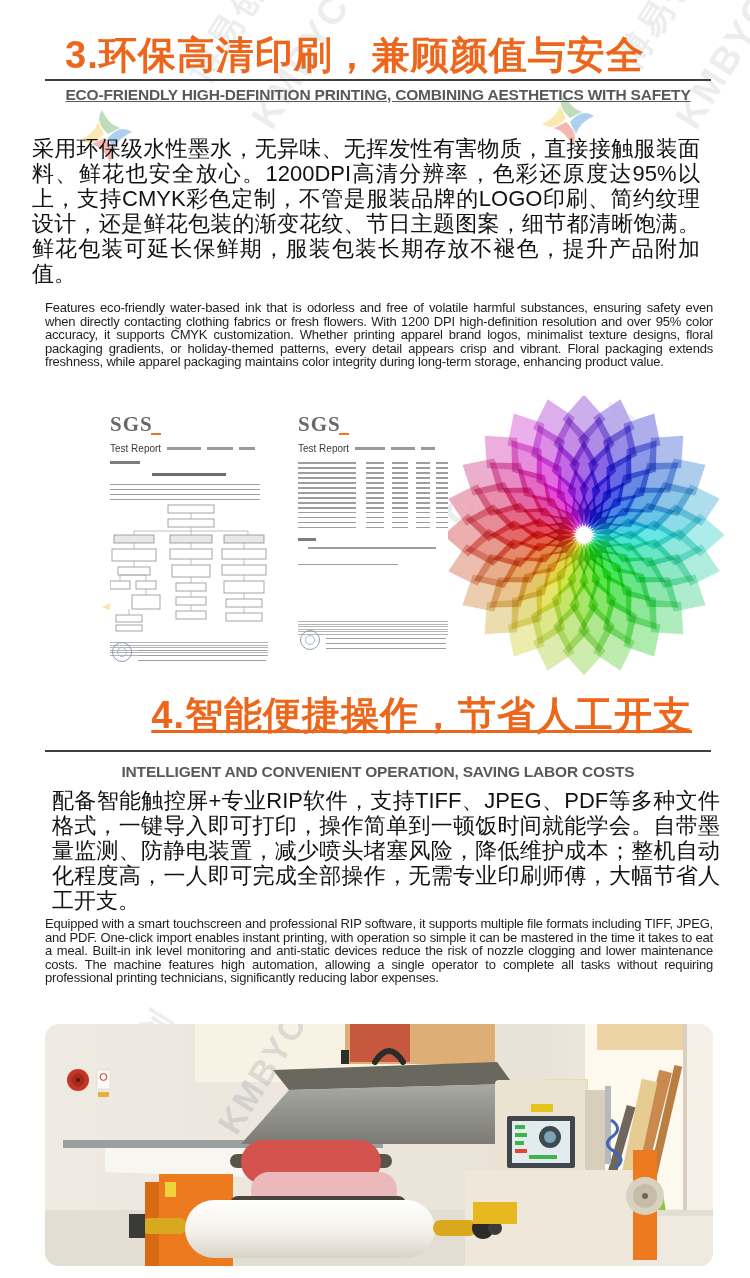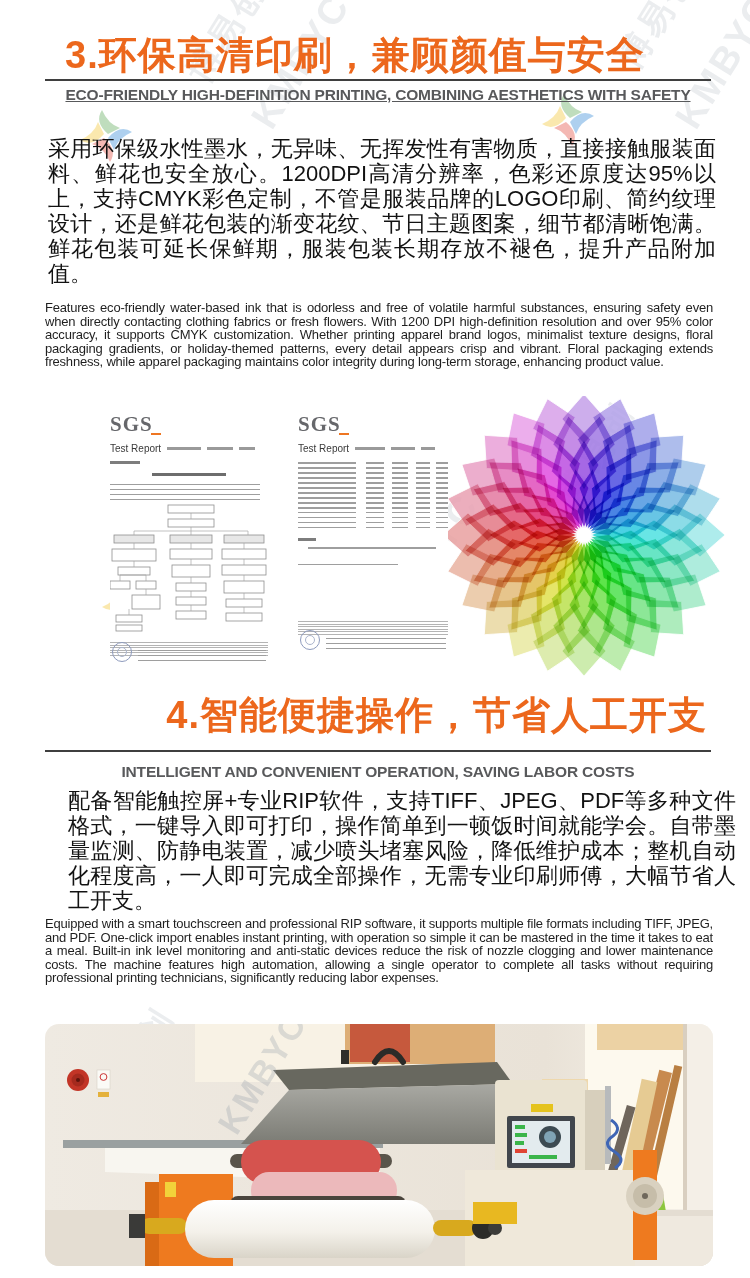--- a/index.html
+++ b/index.html
@@ -14,21 +14,21 @@
   .pinwheel{position:absolute;opacity:.38;z-index:4;pointer-events:none;}
 
   
   .sec-title{position:absolute;font-size:38px;font-weight:bold;color:#ec671c;
              letter-spacing:1px;white-space:nowrap;z-index:10;margin-left:20px;}
   .rule{position:absolute;left:45px;width:666px;height:2px;background:#3f3f3f;z-index:10;}
   .sec-sub{position:absolute;left:45px;width:666px;font-size:15.5px;font-weight:bold;
            color:#58595b;letter-spacing:-.2px;z-index:10;}
 
   
-  .p-cn{position:absolute;left:48px;width:668px;font-size:22px;line-height:25px;
+  .p-cn{position:absolute;left:32px;width:668px;font-size:22px;line-height:25px;
         color:#121212;text-align:justify;z-index:10;}
   .p-en{position:absolute;left:45px;width:668px;font-size:13px;line-height:13.6px;
         color:#1f1f1f;text-align:justify;letter-spacing:-.2px;z-index:10;}
 
   
   .cert{position:absolute;background:#fff;z-index:8;margin-left:40px;}
   .sgs-logo{font-size:21px;font-weight:bold;color:#66676b;letter-spacing:1px;
             font-family:"Liberation Serif","DejaVu Serif",serif;position:relative;display:inline-block;}
   .sgs-logo::after{content:"";position:absolute;right:-8px;bottom:2px;width:10px;height:2px;background:#ee7622;}
   .cert-head{display:flex;align-items:center;gap:6px;margin-top:6px;}
@@ -301,21 +301,21 @@
     <polygon points="91,0 116,22 141,0 116,-22" transform="translate(158 139) rotate(255)" fill="hsl(285,62%,77%)" fill-opacity="0.85" stroke="#ffffff" stroke-width="0.8" style="mix-blend-mode: multiply;"></polygon>
     <polygon points="91,0 116,22 141,0 116,-22" transform="translate(158 139) rotate(270)" fill="hsl(270,62%,77%)" fill-opacity="0.85" stroke="#ffffff" stroke-width="0.8" style="mix-blend-mode: multiply;"></polygon>
     <polygon points="91,0 116,22 141,0 116,-22" transform="translate(158 139) rotate(285)" fill="hsl(255,62%,77%)" fill-opacity="0.85" stroke="#ffffff" stroke-width="0.8" style="mix-blend-mode: multiply;"></polygon>
     <polygon points="91,0 116,22 141,0 116,-22" transform="translate(158 139) rotate(300)" fill="hsl(240,62%,77%)" fill-opacity="0.85" stroke="#ffffff" stroke-width="0.8" style="mix-blend-mode: multiply;"></polygon>
     <polygon points="91,0 116,22 141,0 116,-22" transform="translate(158 139) rotate(315)" fill="hsl(225,62%,77%)" fill-opacity="0.85" stroke="#ffffff" stroke-width="0.8" style="mix-blend-mode: multiply;"></polygon>
     <polygon points="91,0 116,22 141,0 116,-22" transform="translate(158 139) rotate(330)" fill="hsl(210,62%,77%)" fill-opacity="0.85" stroke="#ffffff" stroke-width="0.8" style="mix-blend-mode: multiply;"></polygon>
     <polygon points="91,0 116,22 141,0 116,-22" transform="translate(158 139) rotate(345)" fill="hsl(195,62%,77%)" fill-opacity="0.85" stroke="#ffffff" stroke-width="0.8" style="mix-blend-mode: multiply;"></polygon>
     <circle cx="158" cy="139" r="7" fill="#ffffff" opacity="0.9"></circle>
   </svg>
 
-<div class="sec-title" style="right:43px;top:690px;text-align:center;">4.智能便捷操作，节省人工开支</div>
+<div class="sec-title" style="right:58px;top:690px;text-align:center;text-decoration:underline;">4.智能便捷操作，节省人工开支</div>
 <div class="rule" style="top:750px;"></div>
 <div class="sec-sub" style="top:763px;text-align:center;">INTELLIGENT AND CONVENIENT OPERATION, SAVING LABOR COSTS</div>
 
 <div class="p-cn" style="top:788px;margin-left:20px;">配备智能触控屏+专业RIP软件，支持TIFF、JPEG、PDF等多种文件格式，一键导入即可打印，操作简单到一顿饭时间就能学会。自带墨量监测、防静电装置，减少喷头堵塞风险，降低维护成本；整机自动化程度高，一人即可完成全部操作，无需专业印刷师傅，大幅节省人工开支。</div>
 <div class="p-en" style="top:917px;">Equipped with a smart touchscreen and professional RIP software, it supports multiple file formats including TIFF, JPEG, and PDF. One-click import enables instant printing, with operation so simple it can be mastered in the time it takes to eat a meal. Built-in ink level monitoring and anti-static devices reduce the risk of nozzle clogging and lower maintenance costs. The machine features high automation, allowing a single operator to complete all tasks without requiring professional printing technicians, significantly reducing labor expenses.</div>
 
 <div class="photo">
   <svg width="668" height="242" viewBox="0 0 668 242">
     <defs>
       <linearGradient id="wallg" x1="0" y1="0" x2="1" y2="0">

